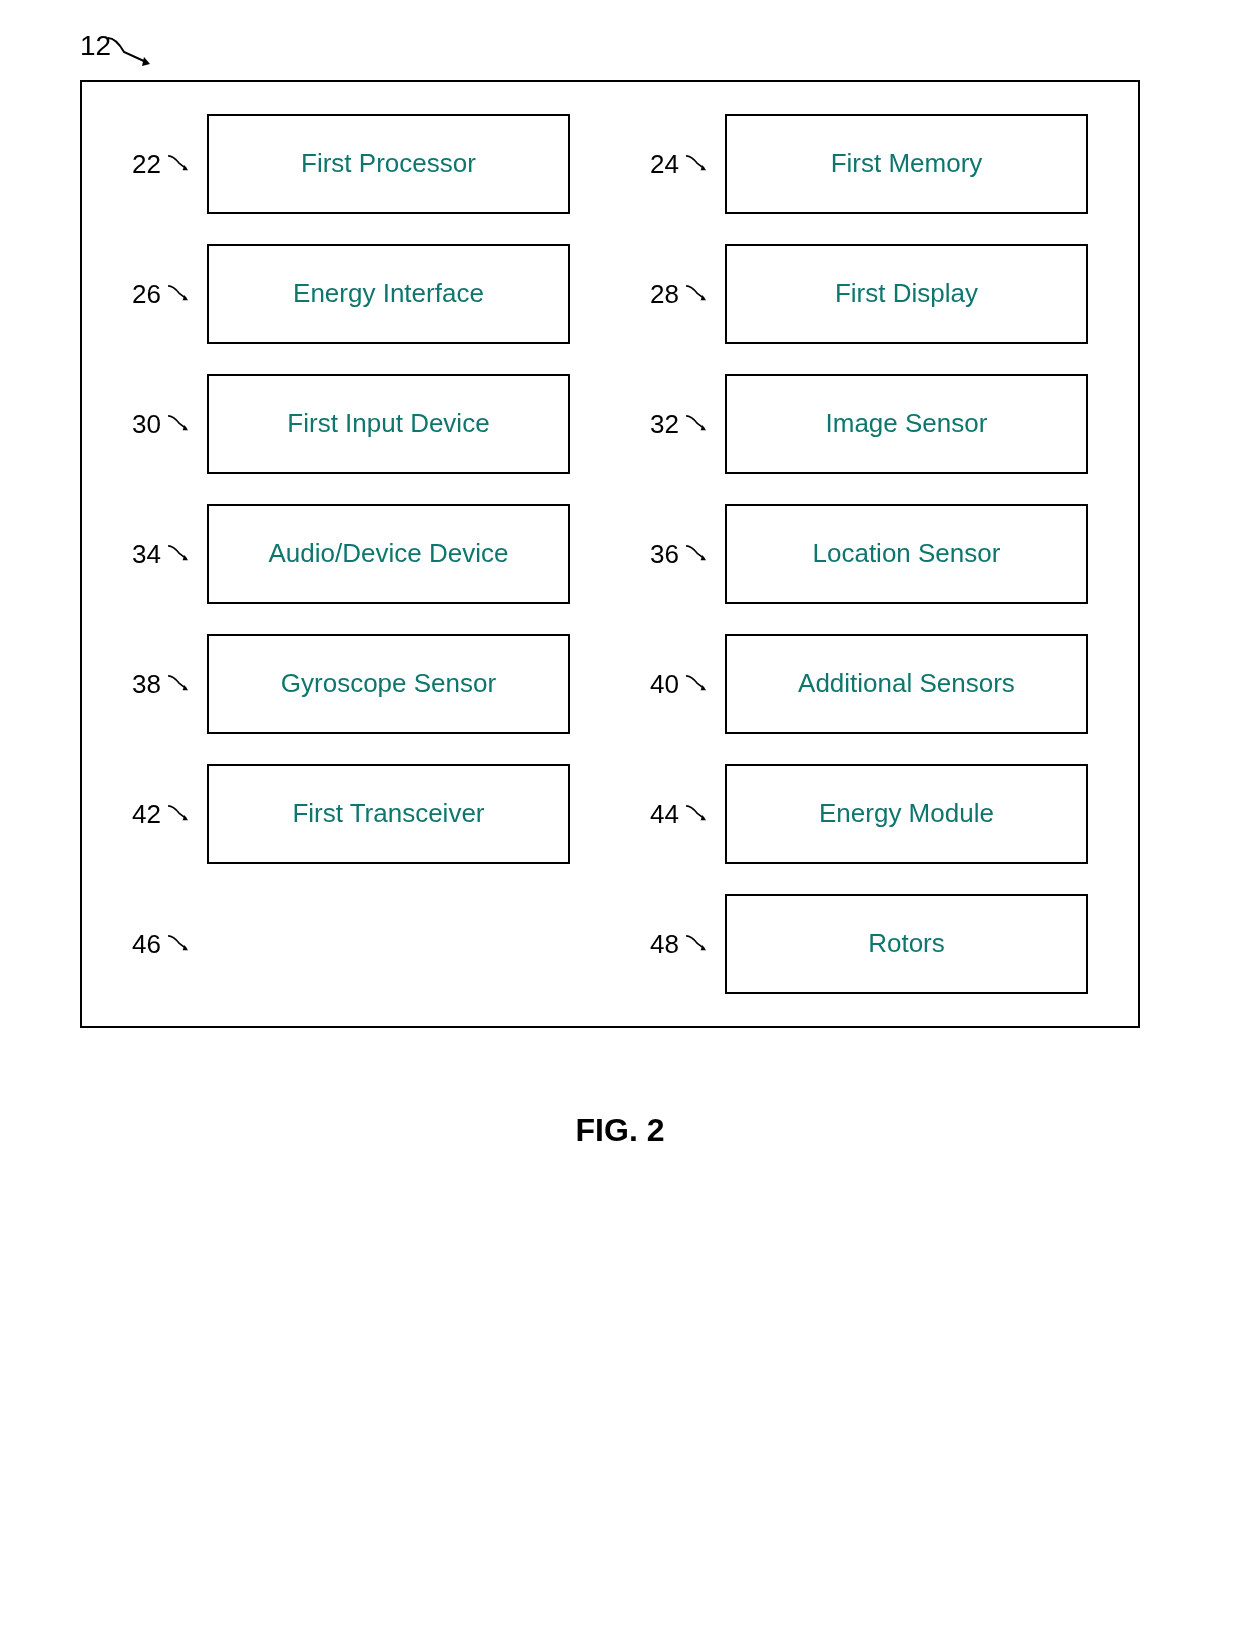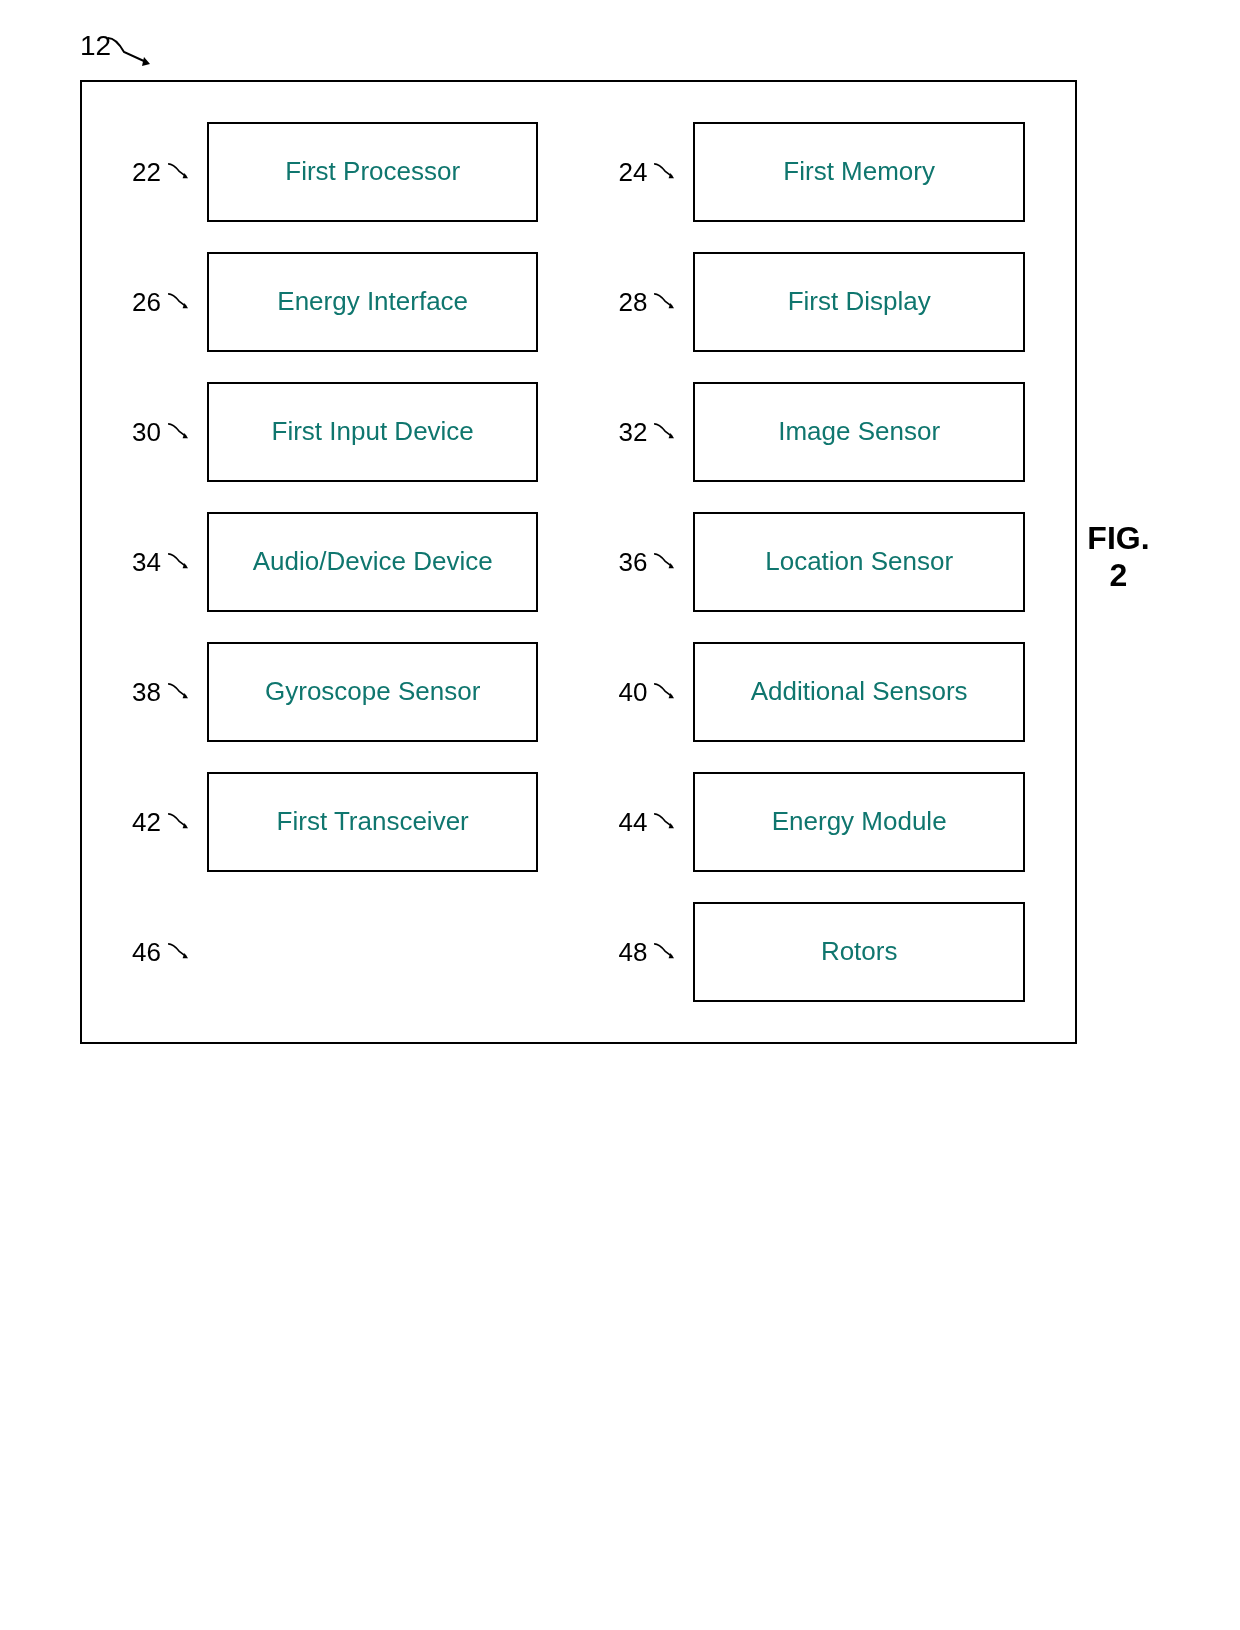--- a/index.html
+++ b/index.html
@@ -16,37 +16,36 @@
       display: flex;
       flex-direction: column;
       align-items: center;
       padding: 30px 80px;
     }
 
     .figure-container {
       width: 100%;
       position: relative;
       display: flex;
-      flex-direction: row;
-      align-items: center;
+      flex-direction: column;
     }
 
     .fig-label-top {
       position: absolute;
       top: 0;
       left: 0;
       font-size: 28px;
       font-weight: normal;
       color: #000;
     }
 
     .outer-box {
       margin-top: 50px;
       border: 2px solid #000;
-      padding: 40px 50px;
+      padding: 32px 50px;
       width: 1060px;
     }
 
     .grid {
       display: grid;
       grid-template-columns: 1fr 1fr;
       gap: 30px 80px;
     }
 
     .cell {
@@ -86,21 +85,21 @@
     }
 
     .component-box span {
       font-size: 26px;
       color: #0f766e;
       text-align: center;
       line-height: 1.35;
     }
 
     .fig-caption {
-      margin-top: 40px;
+      margin-top: 84px;
       font-size: 32px;
       font-weight: bold;
       color: #000;
       text-align: center;
     }
   </style>
 </head>
 <body>
 
 <div class="figure-container">

